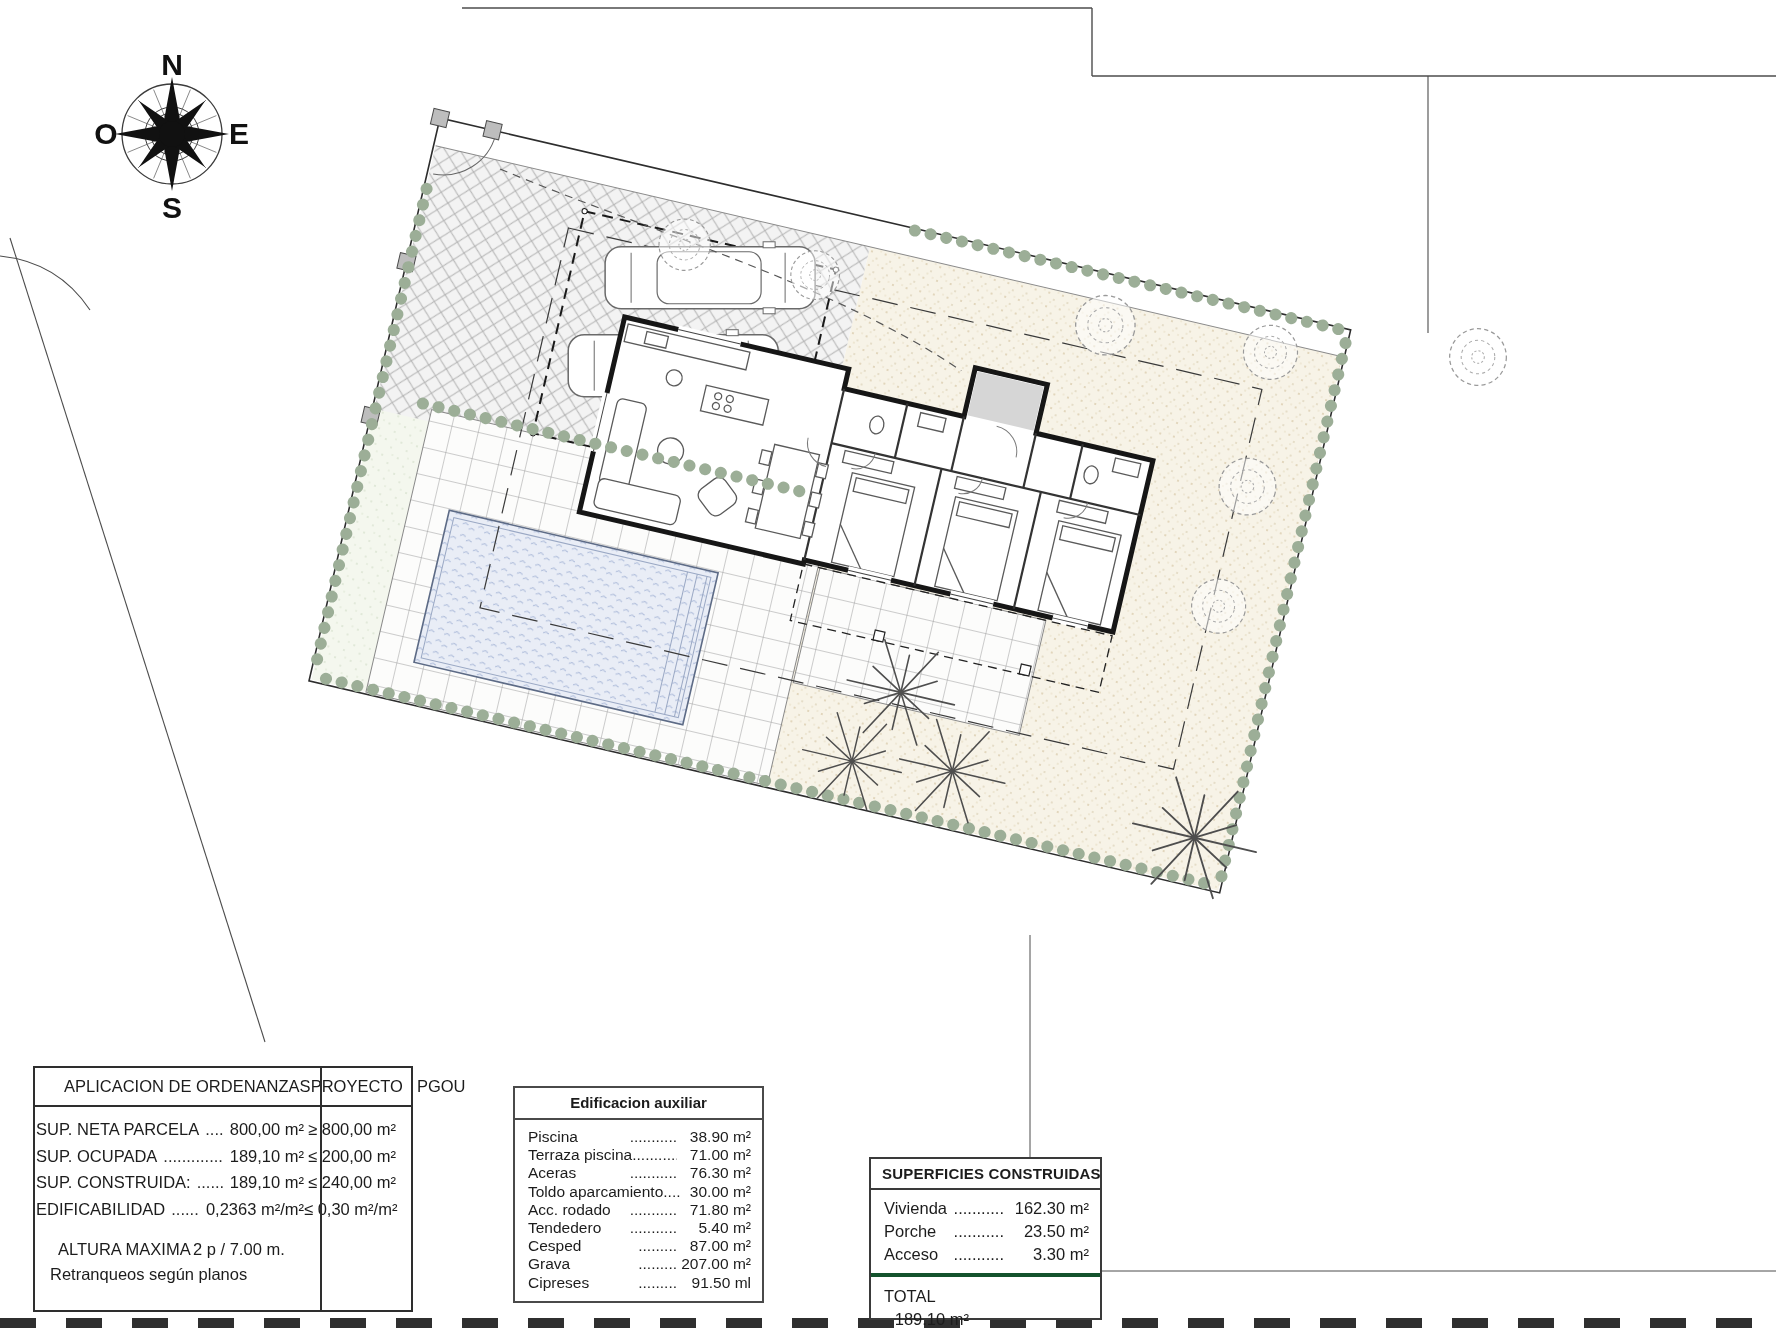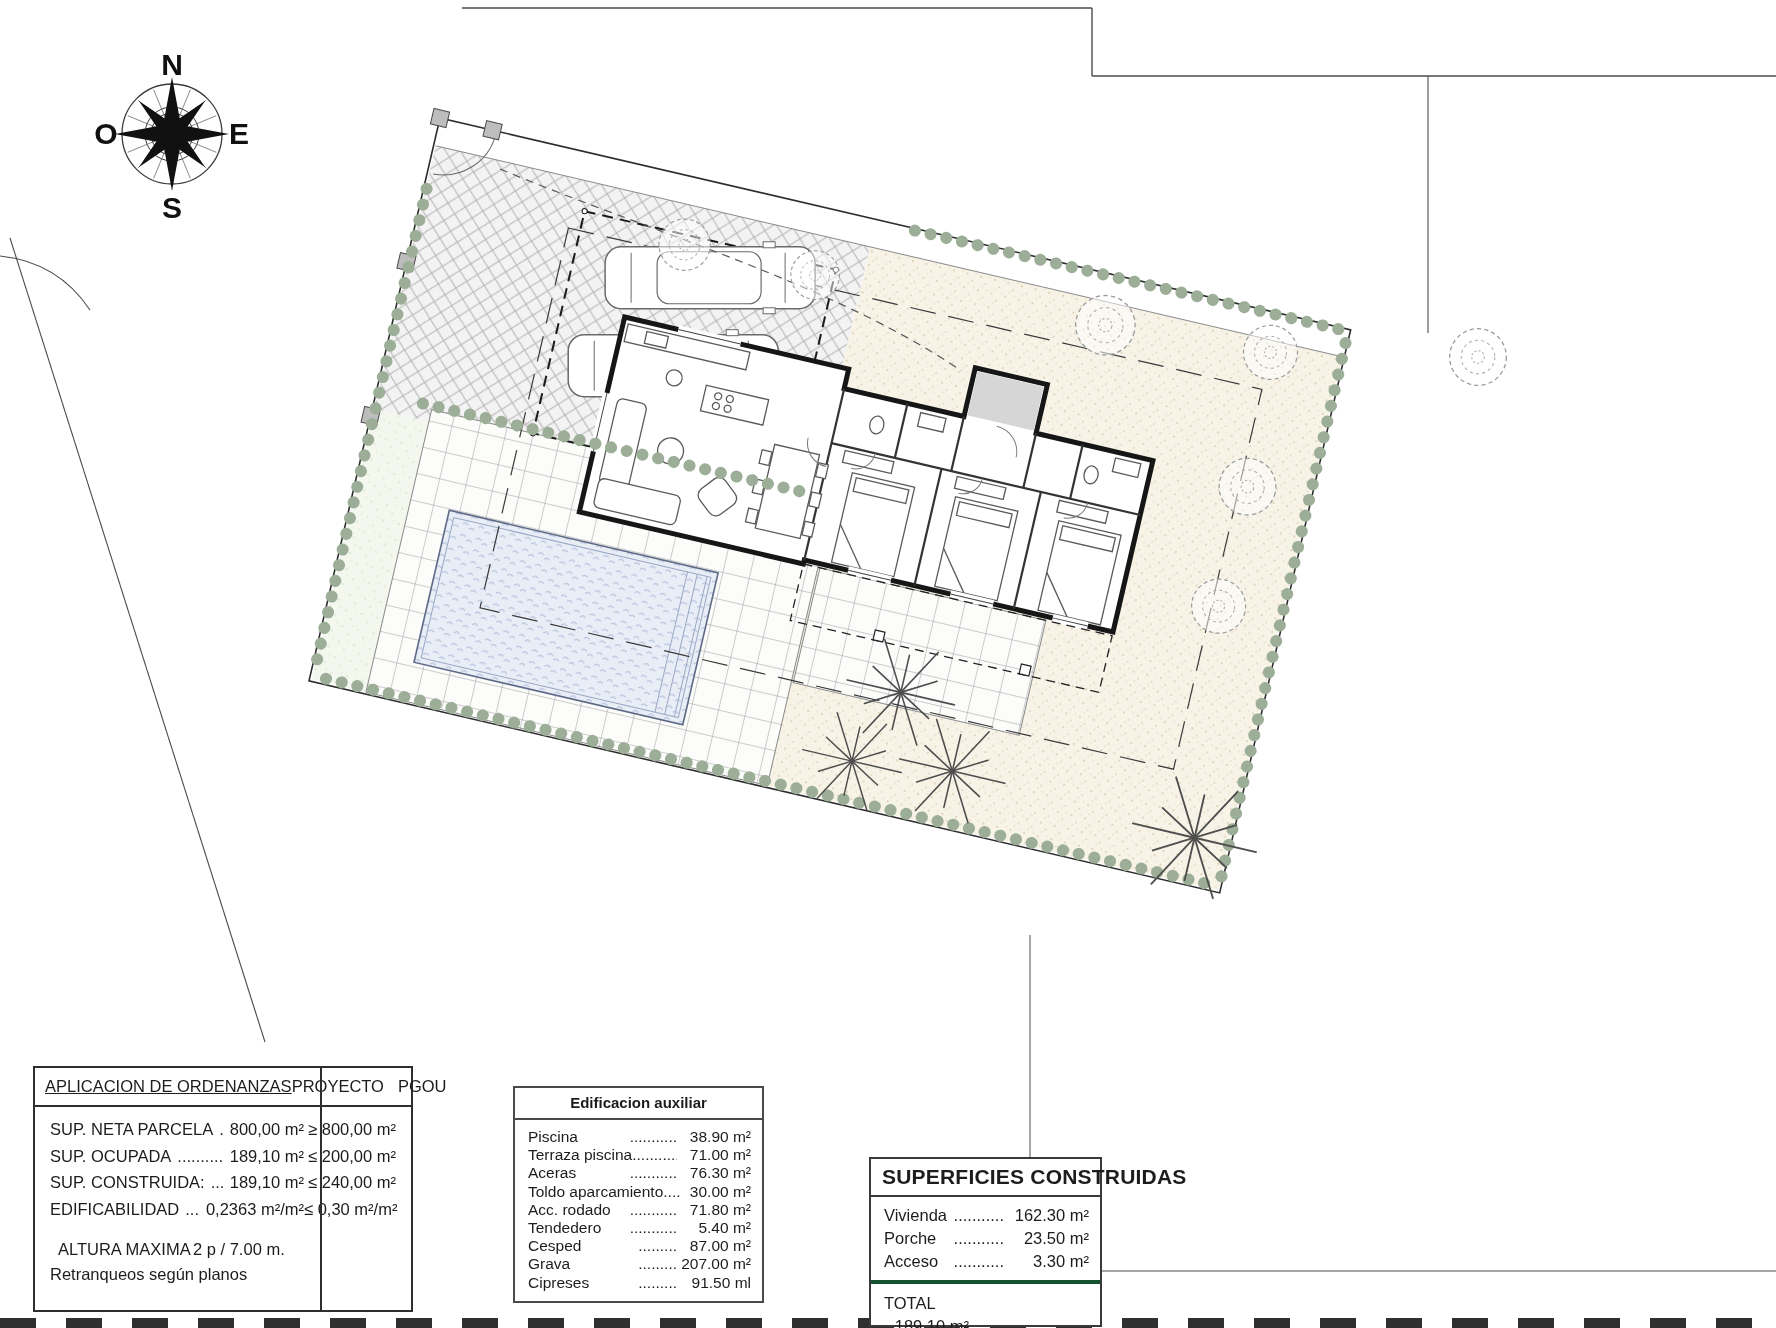--- a/index.html
+++ b/index.html
@@ -4,47 +4,47 @@
 <style>
   html,body{margin:0;padding:0;background:#ffffff;}
   .sheet{position:relative;width:1776px;height:1328px;background:#ffffff;overflow:hidden;
          font-family:"Liberation Sans",sans-serif;color:#1c1c1c;}
   svg.plan{position:absolute;left:0;top:0;z-index:0;}
   
   .t1{position:absolute;left:33px;top:1066px;width:376px;height:242px;border:2px solid #2e2e2e;
       background:#fff;z-index:2;font-size:16.5px;}
   .t1 .vline{position:absolute;left:285px;top:0;bottom:0;width:2px;background:#2e2e2e;}
   .t1-head{display:flex;align-items:center;height:37px;border-bottom:2px solid #2e2e2e;}
-  .t1-title{flex:1;padding-left:10px;white-space:nowrap;text-decoration:underline;}
+  .t1-title{flex:1;padding-left:29px;white-space:nowrap;}
   .t1-proy{width:100px;text-align:right;padding-right:14px;white-space:nowrap;}
   .t1-pgou{width:85px;text-align:right;white-space:nowrap;}
   .t1-body{padding-top:9px;}
   .t1-row{display:flex;height:26.5px;line-height:26.5px;}
-  .t1-row .lft{width:269px;display:flex;padding-left:15px;box-sizing:border-box;gap:6px;}
+  .t1-row .lft{width:269px;display:flex;padding-left:1px;box-sizing:border-box;gap:6px;}
   .t1-row .lbl{white-space:nowrap;}
   .t1-row .dots{flex:1;overflow:hidden;white-space:nowrap;text-align:right;color:#2a2a2a;}
   .t1-row .val{white-space:nowrap;text-align:left;}
   .t1-row .pg{width:99px;text-align:right;padding-right:7px;white-space:nowrap;box-sizing:border-box;}
   .t1-alt{display:flex;margin-top:15px;padding-left:23px;height:25px;line-height:25px;}
   .t1-alt .a1{width:135px;}
   .t1-ret{padding-left:15px;height:25px;line-height:25px;}
   
   .t2{position:absolute;left:513px;top:1086px;width:247px;border:2px solid #4a4a4a;background:#fff;
       z-index:2;font-size:15.5px;}
   .t2-head{text-align:center;font-weight:bold;font-size:15px;height:30px;line-height:30px;
            border-bottom:2px solid #4a4a4a;}
   .t2-body{padding:8px 11px 9px 13px;border-radius:28px;}
   .t2-row{display:flex;height:18.2px;line-height:18.2px;}
   .t2-row .lbl{white-space:nowrap;}
   .t2-row .dots{flex:1;overflow:hidden;white-space:nowrap;text-align:right;}
   .t2-row .val{width:74px;text-align:right;white-space:nowrap;}
   
   .t3{position:absolute;left:869px;top:1157px;width:229px;border:2px solid #3a3a3a;background:#fff;
       z-index:2;font-size:16.5px;}
-  .t3-head{font-weight:bold;font-size:21px;padding:6px 6px 6px 11px;border-bottom:2px solid #3a3a3a;
+  .t3-head{font-weight:bold;font-size:15px;padding:6px 6px 6px 11px;border-bottom:2px solid #3a3a3a;
            white-space:nowrap;letter-spacing:.2px;}
   .t3-body{padding:7px 11px 7px 13px;}
   .t3-row{display:flex;height:23px;line-height:23px;}
   .t3-row .lbl{white-space:nowrap;}
   .t3-row .dots{flex:1;overflow:hidden;white-space:nowrap;text-align:right;}
   .t3-row .val{width:85px;text-align:right;white-space:nowrap;}
   .t3-total{display:flex;border-top:4px solid #14532d;padding:8px 11px 10px 13px;height:23px;line-height:23px;flex-direction:column;}
   .t3-total .lbl{white-space:nowrap;}
   .t3-total .dots{flex:1;overflow:hidden;white-space:nowrap;text-align:right;}
   .t3-total .val{width:85px;text-align:right;white-space:nowrap;}

